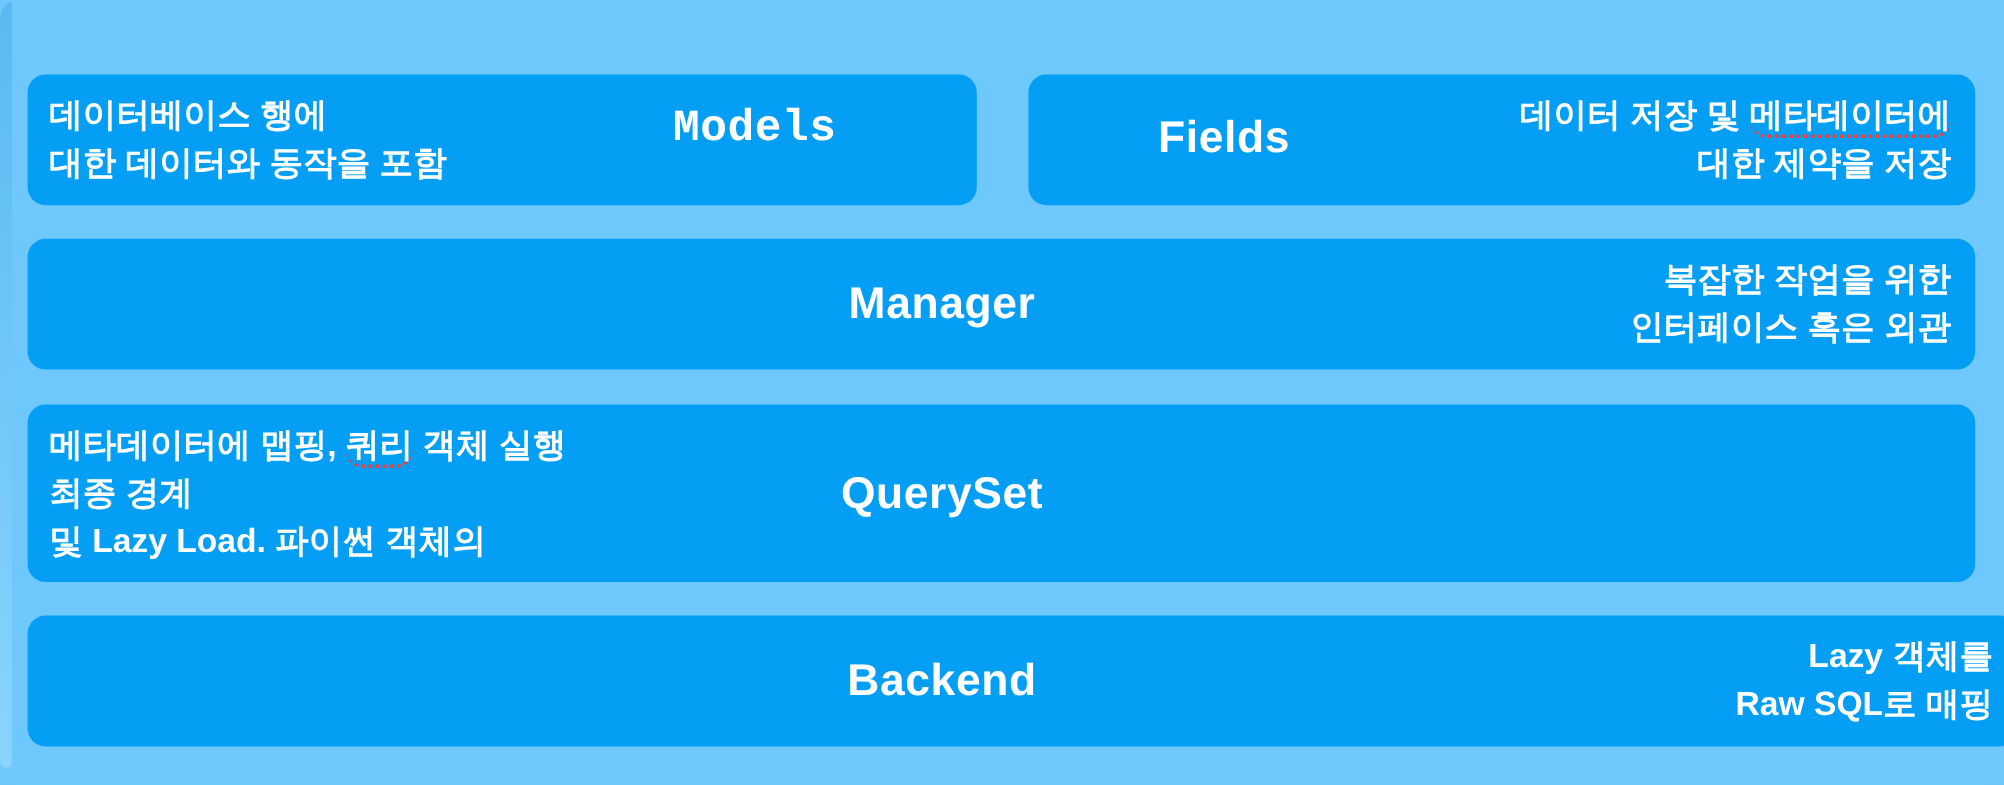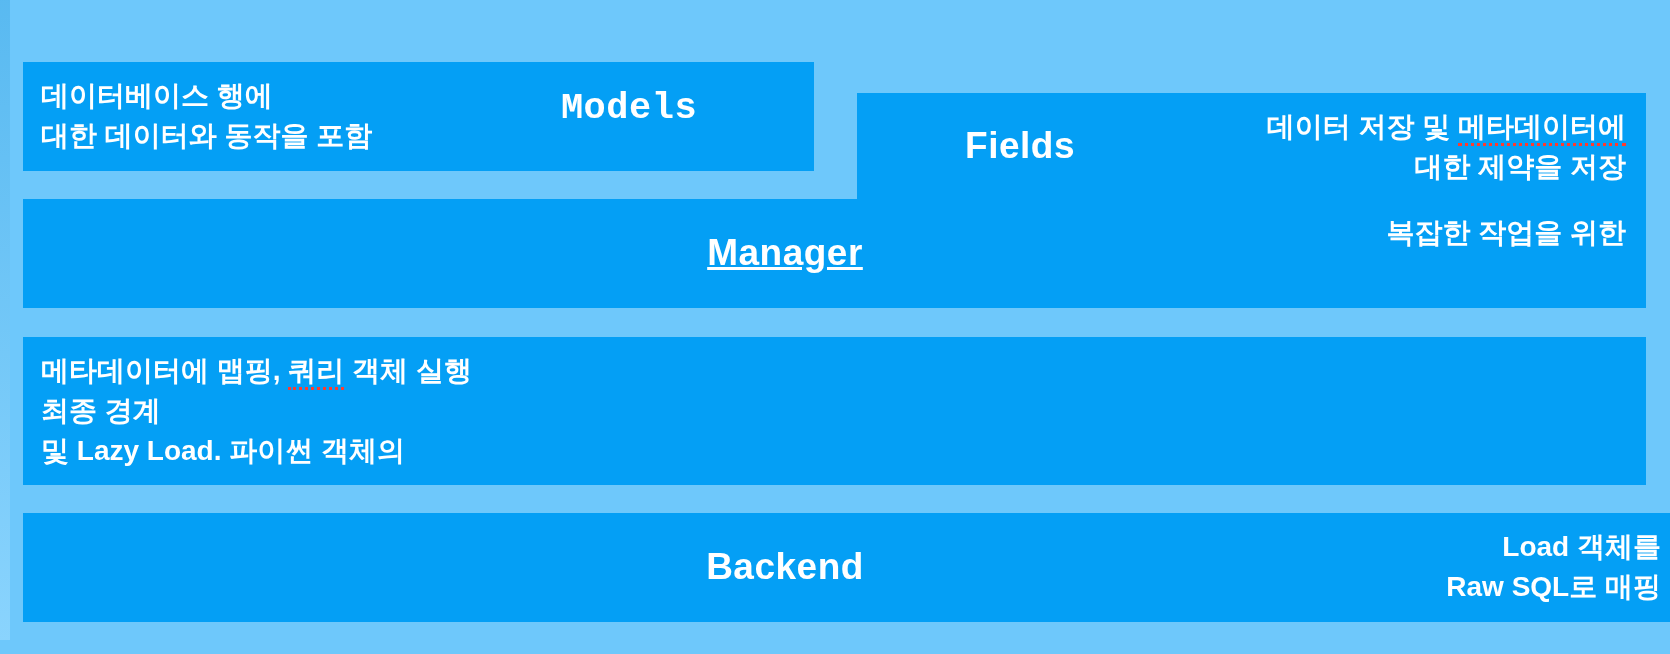--- a/index.html
+++ b/index.html
@@ -3,55 +3,55 @@
 <meta charset="utf-8">
 <style>
   :root{
     --bg:#6EC8FB;
     --box:#049FF5;
     --text:#FFFFFF;
     --spell:#FF3B2E;
     --edge-top:#55B7EF;
     --edge-bottom:#8FD6FE;
   }
-  *{margin:0;padding:0;box-sizing:border-box;}
+  *{margin:0;padding:0;box-sizing:border-box;border-radius:15px;}
   html,body{background:var(--bg);}
   body{font-family:"Liberation Sans","DejaVu Sans",sans-serif;}
   .canvas{
     position:relative;
     width:1670px;height:654px;
     background:var(--bg);
     overflow:hidden;
   }
   .left-shade{
     position:absolute;left:0;top:0;width:10px;height:640px;
     background:linear-gradient(to bottom,var(--edge-top) 0%,var(--edge-bottom) 100%);
     opacity:.85;
   }
   .box{
     position:absolute;
     background:var(--box);
   }
   .box-models  {left:23px; top:62px;  width:791px;  height:109px;}
-  .box-fields  {left:857px;top:62px;  width:789px;  height:109px;margin-top:31px;}
+  .box-fields  {left:857px;top:62px;  width:789px;  height:109px;}
   .box-manager {left:23px; top:199px; width:1623px; height:109px;}
   .box-queryset{left:23px; top:337px; width:1623px; height:148px;}
   .box-backend {left:23px; top:513px; width:1658px; height:109px;}
   .title{
     position:absolute;
     transform:translate(-50%,-50%);
     color:var(--text);
     font-size:37px;
     font-weight:700;
     letter-spacing:.5px;
     white-space:nowrap;
   }
   .t-models  {left:606px;top:46px;font-family:Liberation Mono, monospace;}
   .t-fields  {left:163px;top:53px;}
-  .t-manager {left:762px;top:54px;text-decoration:underline;}
+  .t-manager {left:762px;top:54px;}
   .t-queryset{left:762px;top:74px;}
   .t-backend {left:762px;top:54px;}
   .desc{
     position:absolute;
     color:var(--text);
     font-size:28px;
     font-weight:700;
     line-height:40px;
     white-space:nowrap;
   }
@@ -82,31 +82,33 @@
     <div class="desc desc-right">
       <div><span>데이터 저장 및 </span><span class="spellcheck">메타데이터에</span></div>
       <div>대한 제약을 저장</div>
     </div>
   </div>
 
   <div class="box box-manager">
     <div class="title t-manager">Manager</div>
     <div class="desc desc-right">
       <div>복잡한 작업을 위한</div>
+      <div>인터페이스 혹은 외관</div>
     </div>
   </div>
 
   <div class="box box-queryset">
     <div class="desc desc-left">
       <div><span>메타데이터에 맵핑, </span><span class="spellcheck">쿼리</span><span> 객체 실행</span></div>
       <div>최종 경계</div>
       <div>및 Lazy Load. 파이썬 객체의</div>
     </div>
+    <div class="title t-queryset">QuerySet</div>
   </div>
 
   <div class="box box-backend">
     <div class="title t-backend">Backend</div>
     <div class="desc desc-right">
-      <div>Load 객체를</div>
+      <div>Lazy 객체를</div>
       <div>Raw SQL로 매핑</div>
     </div>
   </div>
 </div>
 
 </body></html>

